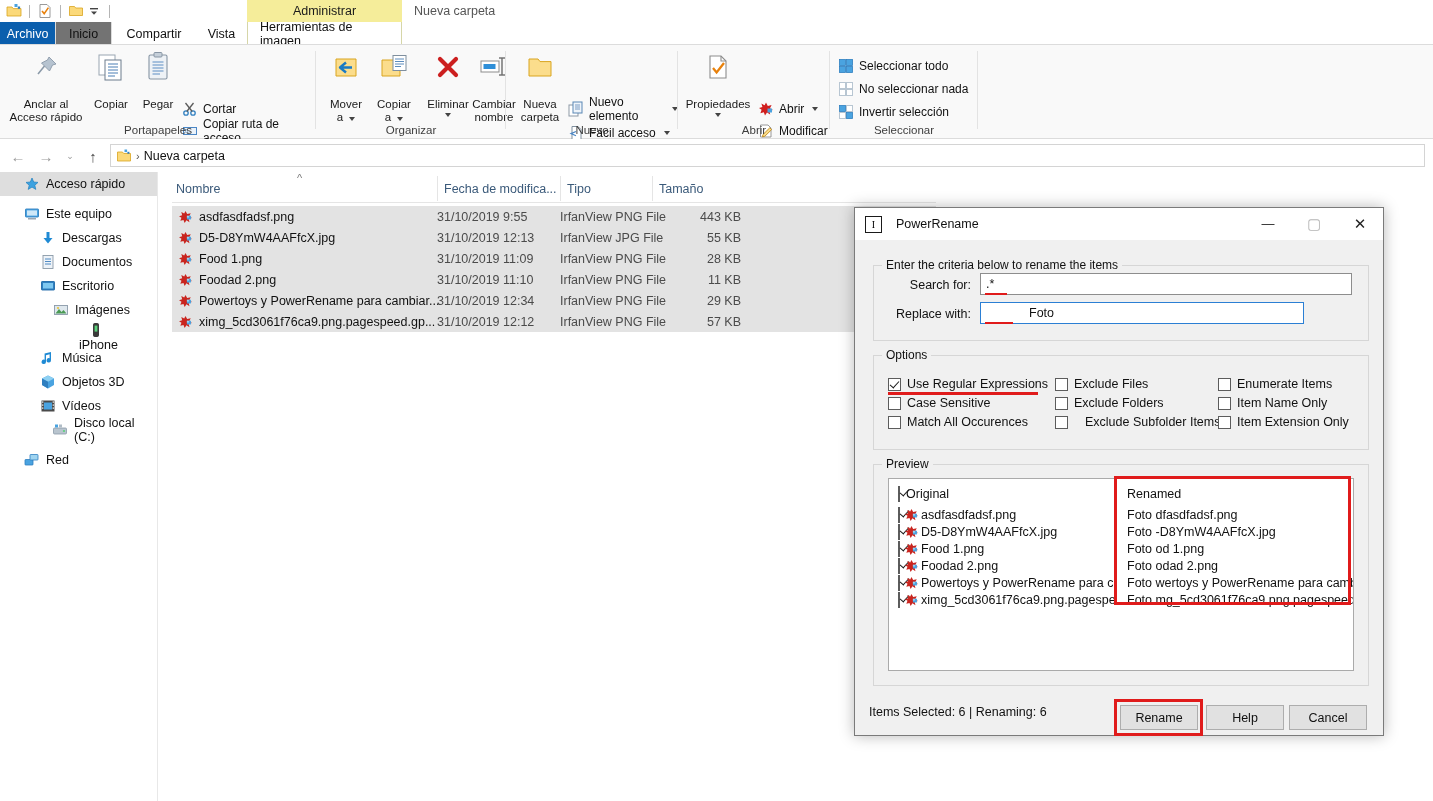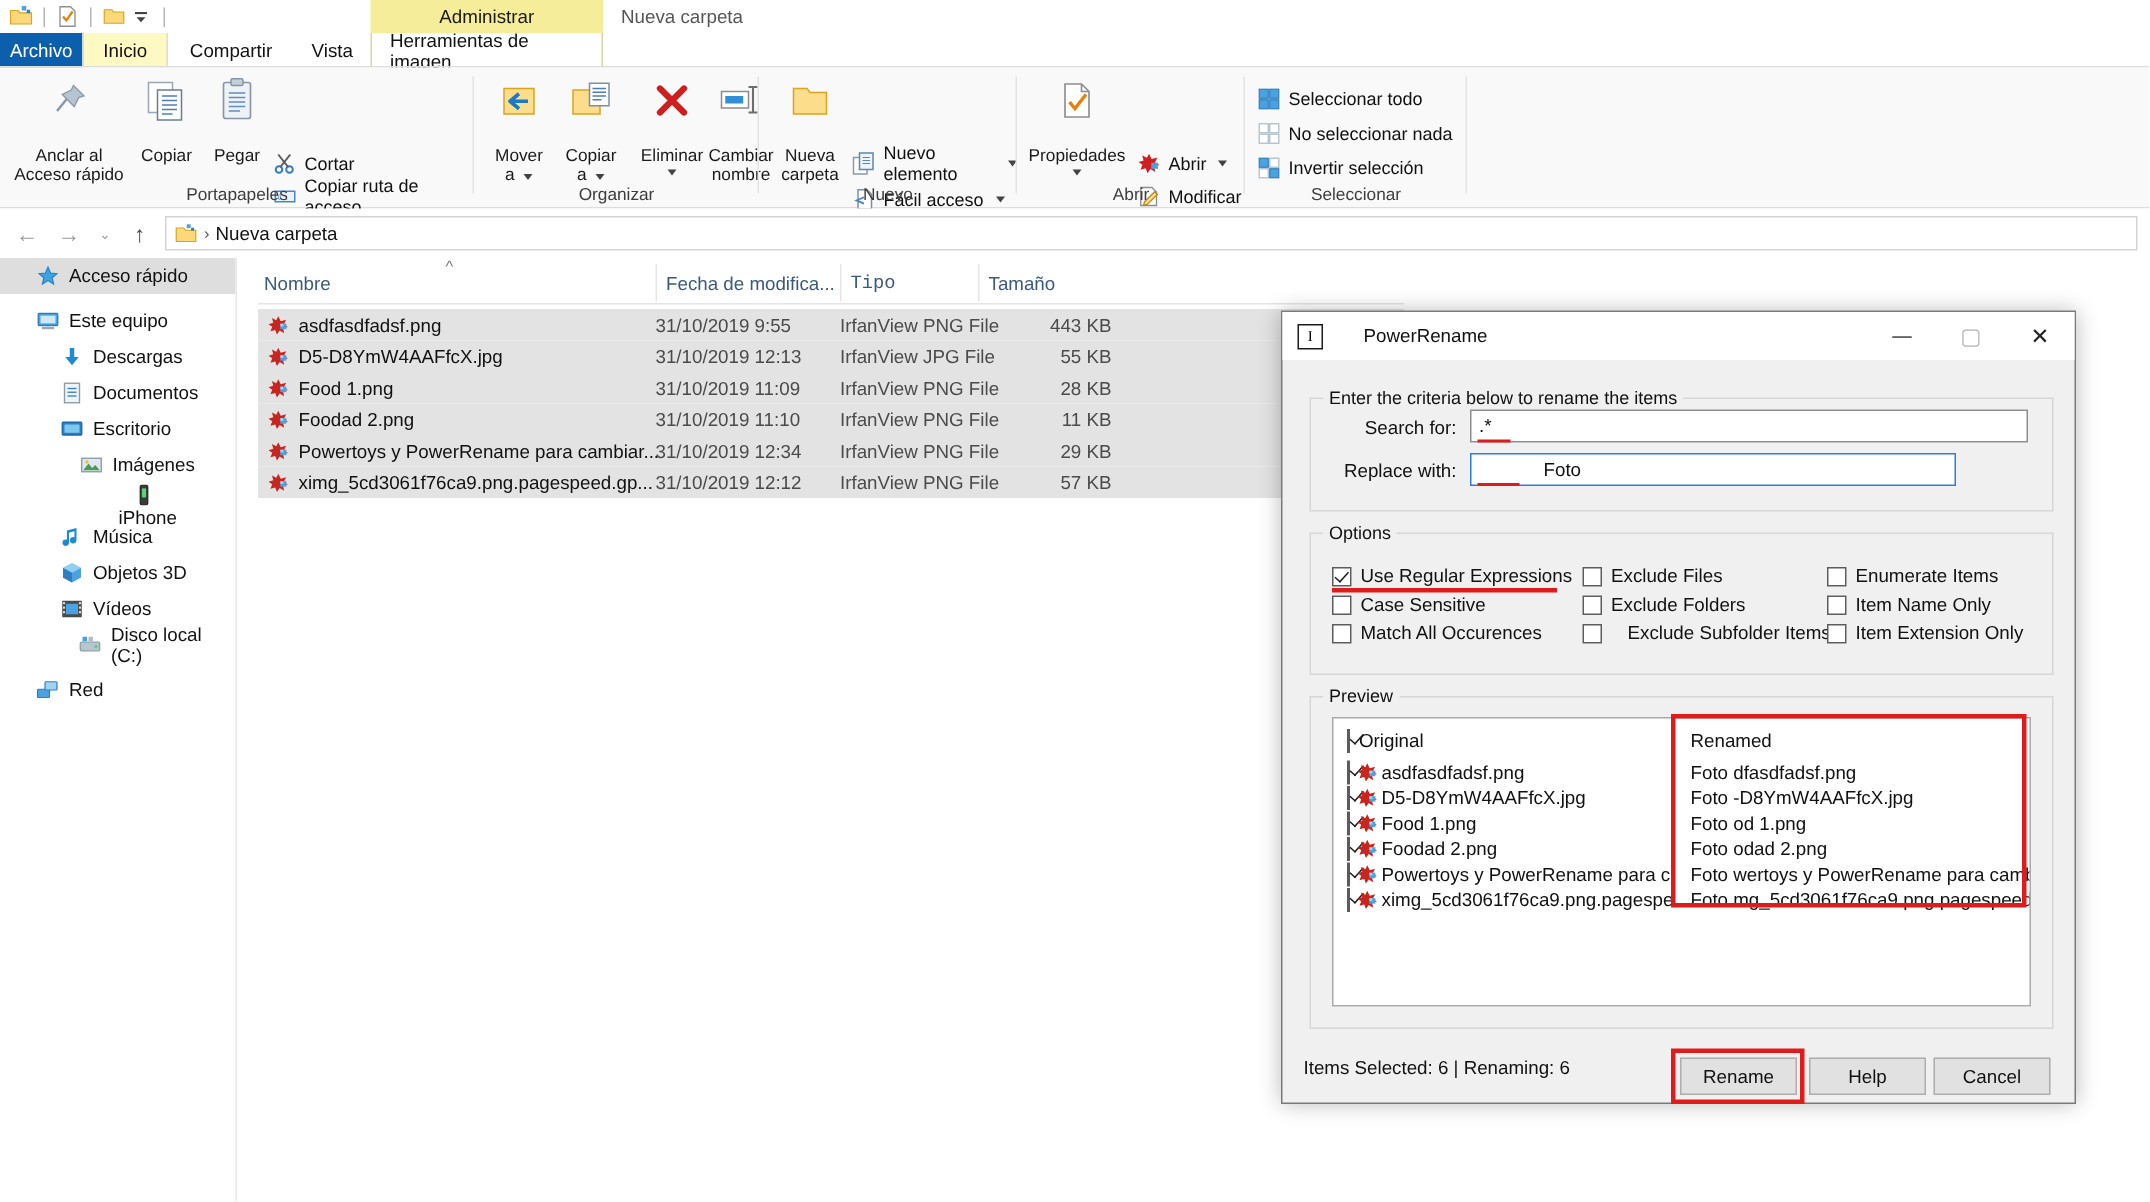--- a/index.html
+++ b/index.html
@@ -32,21 +32,21 @@
   }
   .newfolder-label {
     position:absolute; left:414px; top:4px; font-size:12.5px; color:#555;
   }
 
   
   .tabstrip { position:absolute; left:0; top:22px; width:1433px; height:23px; background:#ffffff; }
   .tab { position:absolute; top:0; height:23px; display:flex; align-items:center; justify-content:center;
          font-size:12.5px; color:#111; padding:0 12px; box-sizing:border-box; cursor:default; }
   .tab.archivo { left:0; width:55px; background:#0b5fad; color:#fff; }
-  .tab.inicio  { left:55px; width:57px; background:#fef9c3; border-left:1px solid #dcdcdc; border-right:1px solid #dcdcdc; }
+  .tab.inicio  { left:55px; width:57px; background:#737373; border-left:1px solid #dcdcdc; border-right:1px solid #dcdcdc; }
   .tab.compartir { left:112px; width:84px; background:#fff; }
   .tab.vista   { left:196px; width:51px; background:#fff; }
   .tab.ctxtab  { left:247px; width:155px; background:#ffffff; border-left:1px solid #d6d6a8; border-right:1px solid #d6d6a8; }
   .tabstrip-underline { position:absolute; left:0; top:44px; width:1433px; height:1px; background:#dcdcdc; }
 
   
   .ribbon { position:absolute; left:0; top:45px; width:1433px; height:93px; background:#f9f9f9;
             border-bottom:1px solid #dcdcdc; }
   .rgroup { position:absolute; top:0; height:93px; }
   .rgroup .glabel { position:absolute; bottom:2px; left:0; width:100%; text-align:center;
@@ -99,21 +99,21 @@
   
   .irfan { width:15px; height:14px; position:relative; flex:0 0 15px; }
 
   
   .dlg { position:absolute; left:854px; top:207px; width:530px; height:529px; background:#f0f0f0;
          border:1px solid #7a7a7a; box-shadow: 0 0 14px rgba(0,0,0,0.28); box-sizing:border-box; }
   .dlg-title { position:absolute; left:0; top:0; width:100%; height:32px; background:#ffffff;
                display:flex; align-items:center; }
   .dlg-title .app-ico { width:15px;height:15px;margin-left:10px;border:1.5px solid #1a1a1a;
                         display:flex;align-items:center;justify-content:center;font-size:10px;font-family:"Liberation Serif",serif; }
-  .dlg-title .ttext { margin-left:27px; font-size:12.5px; color:#111; }
+  .dlg-title .ttext { margin-left:14px; font-size:12.5px; color:#111; }
   .wbtn { position:absolute; top:0; width:46px; height:31px; display:flex; align-items:center; justify-content:center;
           font-size:13px; color:#222; cursor:default; }
 
   .gbox { position:absolute; border:1px solid #d6d6d6; box-sizing:border-box; }
   .gbox > .glegend { position:absolute; top:-8px; left:8px; background:#f0f0f0; padding:0 4px; font-size:12px; color:#111; }
 
   .lbl { position:absolute; font-size:12.5px; color:#111; }
   .txtfield { position:absolute; height:22px; background:#fff; border:1px solid #8d8d8d; box-sizing:border-box;
               display:flex; align-items:center; padding-left:5px; font-size:12.5px; color:#111; }
   .txtfield.focus { border:1px solid #2b7fd4; }
@@ -584,21 +584,21 @@
 
   <div class="filepane">
     <div class="colhdr">
       <div class="col first" style="left:0; width:265px;">
         <span>Nombre</span>
         <span class="sortmark">^</span>
       </div>
       <div class="col" style="left:265px; width:123px;">
         <span>Fecha de modifica...</span>
       </div>
-      <div class="col" style="left:388px; width:92px;font-family:Liberation Mono, monospace;">
+      <div class="col" style="left:388px; width:92px;">
         <span>Tipo</span>
       </div>
       <div class="col" style="left:480px; width:89px;">
         <span>Tamaño</span>
       </div>
     </div>
 
     <div id="file-rows">
           <div class="frow" style="top: 34px;">
             <span class="fname">

